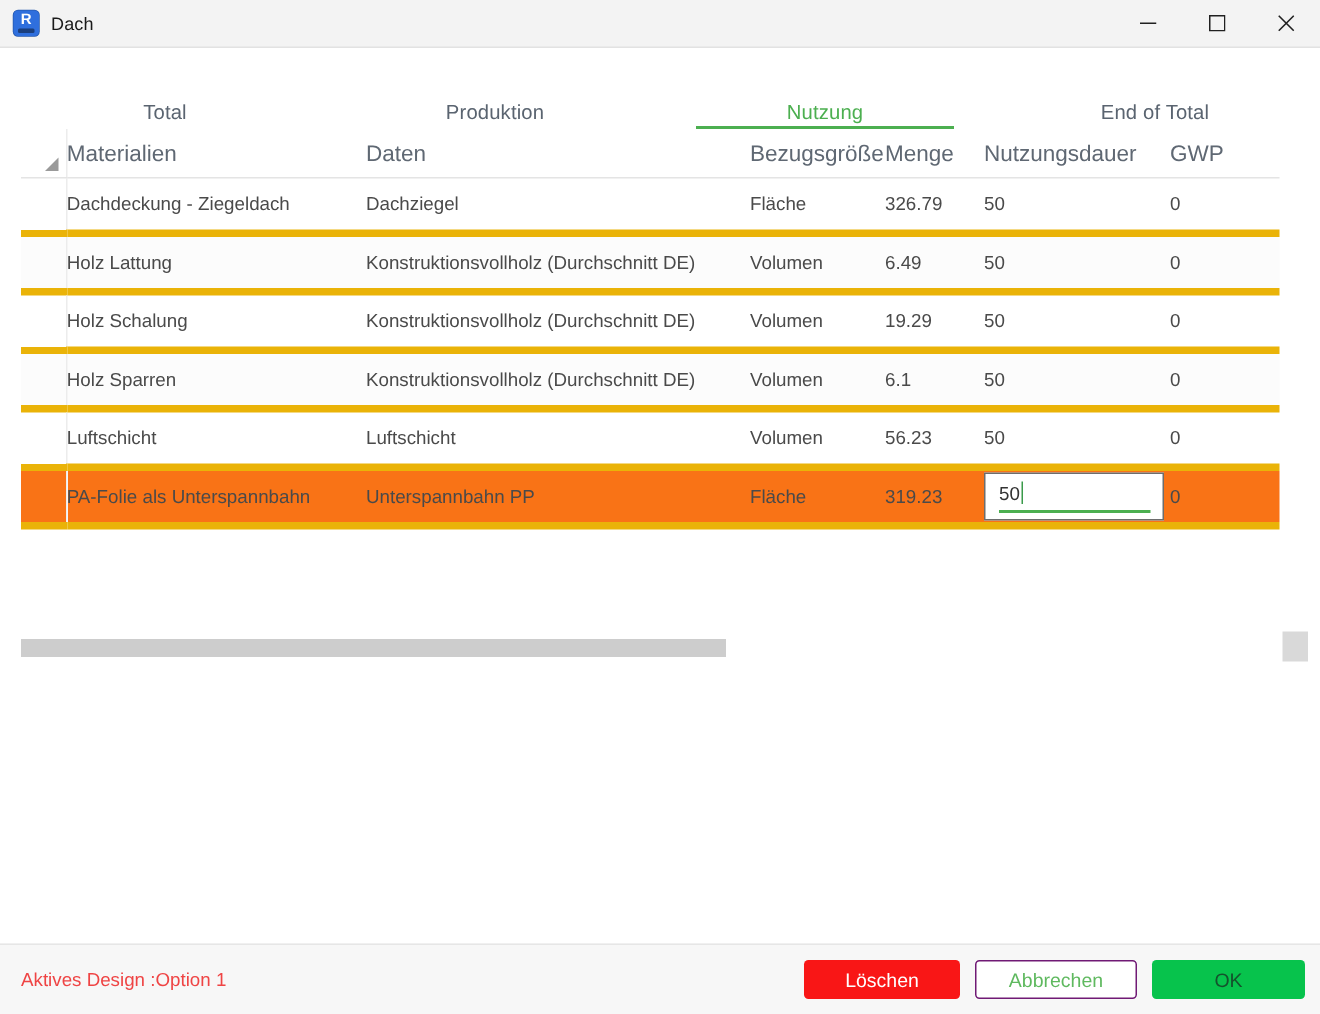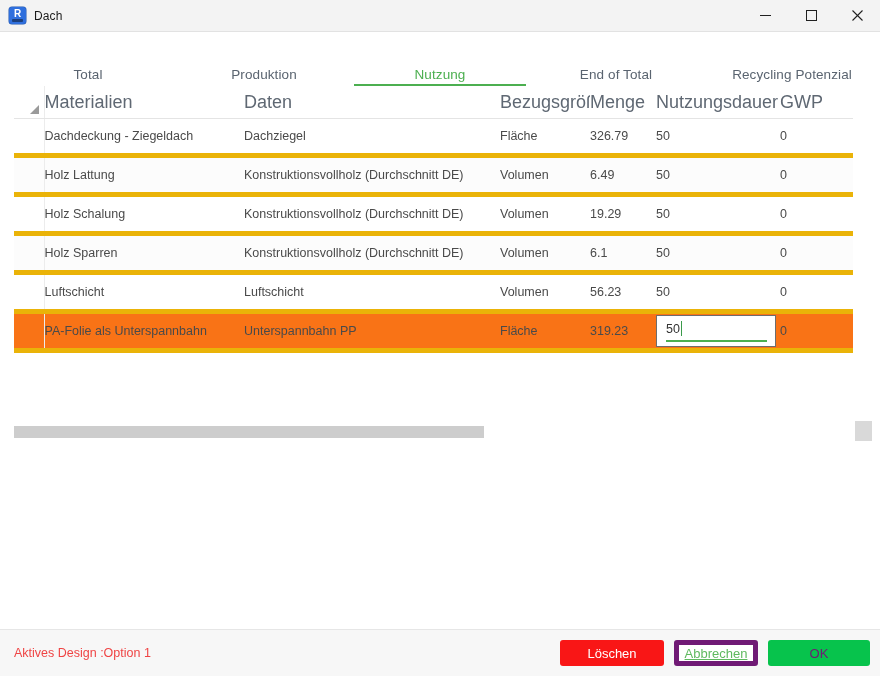--- a/index.html
+++ b/index.html
@@ -128,21 +128,21 @@
     text-align: left;
     font-weight: normal;
     padding: 0;
     vertical-align: middle;
     white-space: nowrap;
     overflow: hidden;
   }
   table.grid thead th {
     height: 32px;
     color: #5f6873;
-    font-size: 18px;
+    font-size: 15px;
     border-bottom: 1px solid #e4e4e4;
     background: #ffffff;
   }
   table.grid tbody td {
     height: 34px;
     border-bottom: 5px solid #eab308;
     color: #4a4a4a;
   }
   tr.row-odd td { background: #ffffff; }
   tr.row-even td { background: #fcfcfc; }
@@ -271,30 +271,29 @@
     justify-content: center;
     font-size: 13px;
     box-sizing: border-box;
   }
   .btn-delete {
     width: 104px;
     background: #f91616;
     color: #ffffff;
   }
   .btn-cancel {
-    width: 84px;
+    width: 108px;
     background: #ffffff;
     color: #5fb95f;
-    border: 5px solid #701a75;
-    text-decoration: underline;
+    border: 1px solid #701a75;
   }
   .btn-ok {
     width: 102px;
     background: #07c34c;
-    color: #701a75;
+    color: #14532d;
   }
 </style>
 </head>
 <body>
 
 <div class="titlebar">
   <div class="title-left">
     <div class="app-icon">
       <span class="r">R</span>
       <span class="bar"></span>
@@ -327,23 +326,20 @@
   </div>
   <div class="tab">
     <span>Produktion</span>
   </div>
   <div class="tab active">
     <span>Nutzung</span>
     <span class="underline"></span>
   </div>
   <div class="tab">
     <span>End of Total</span>
-  </div>
-  <div class="tab">
-    <span>Recycling Potenzial</span>
   </div>
 </div>
 
 <div class="table-region">
   <div class="table-wrap">
     <table class="grid">
       <colgroup>
         <col class="col-gutter">
         <col class="col-materialien">
         <col class="col-daten">

